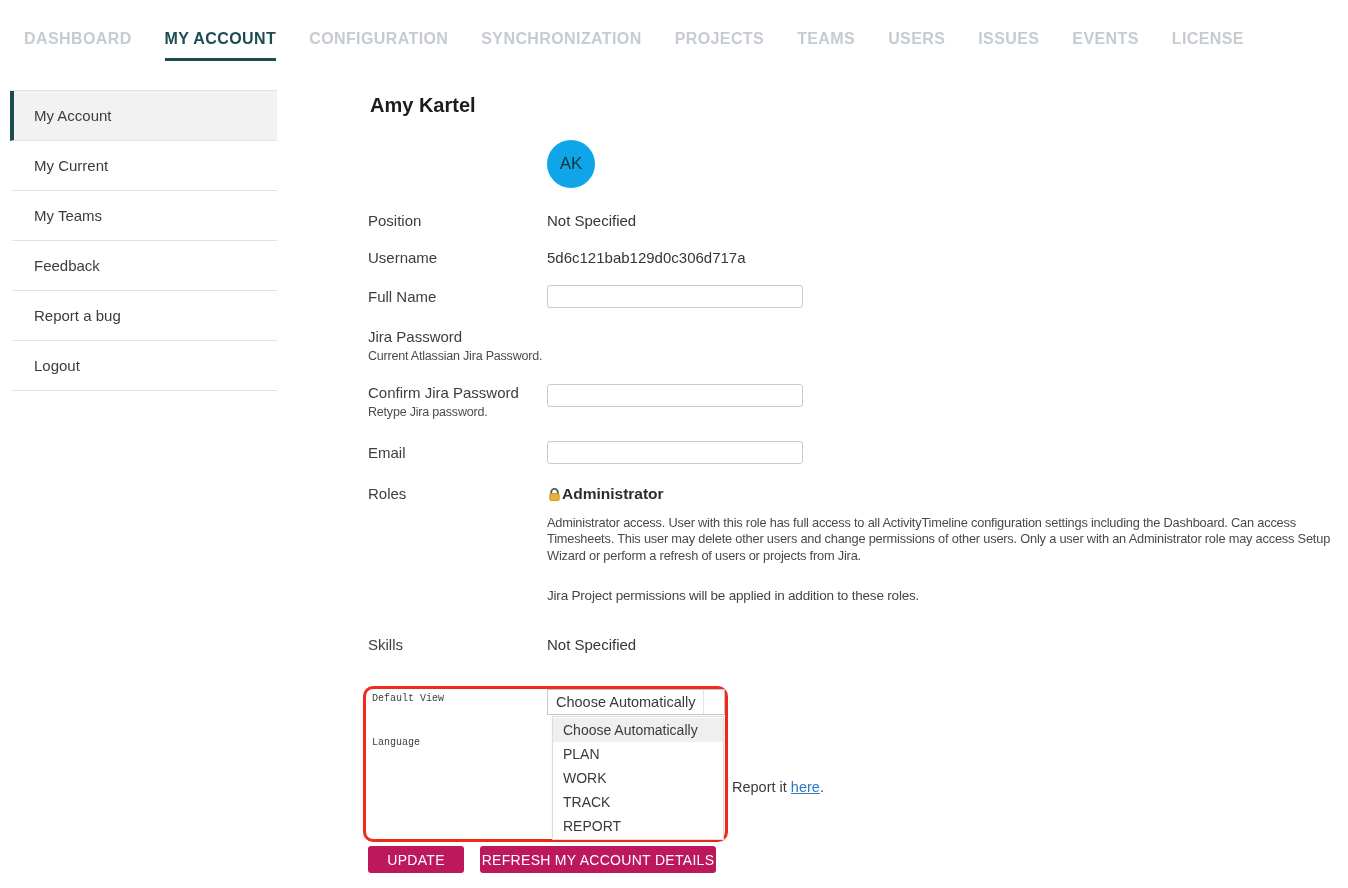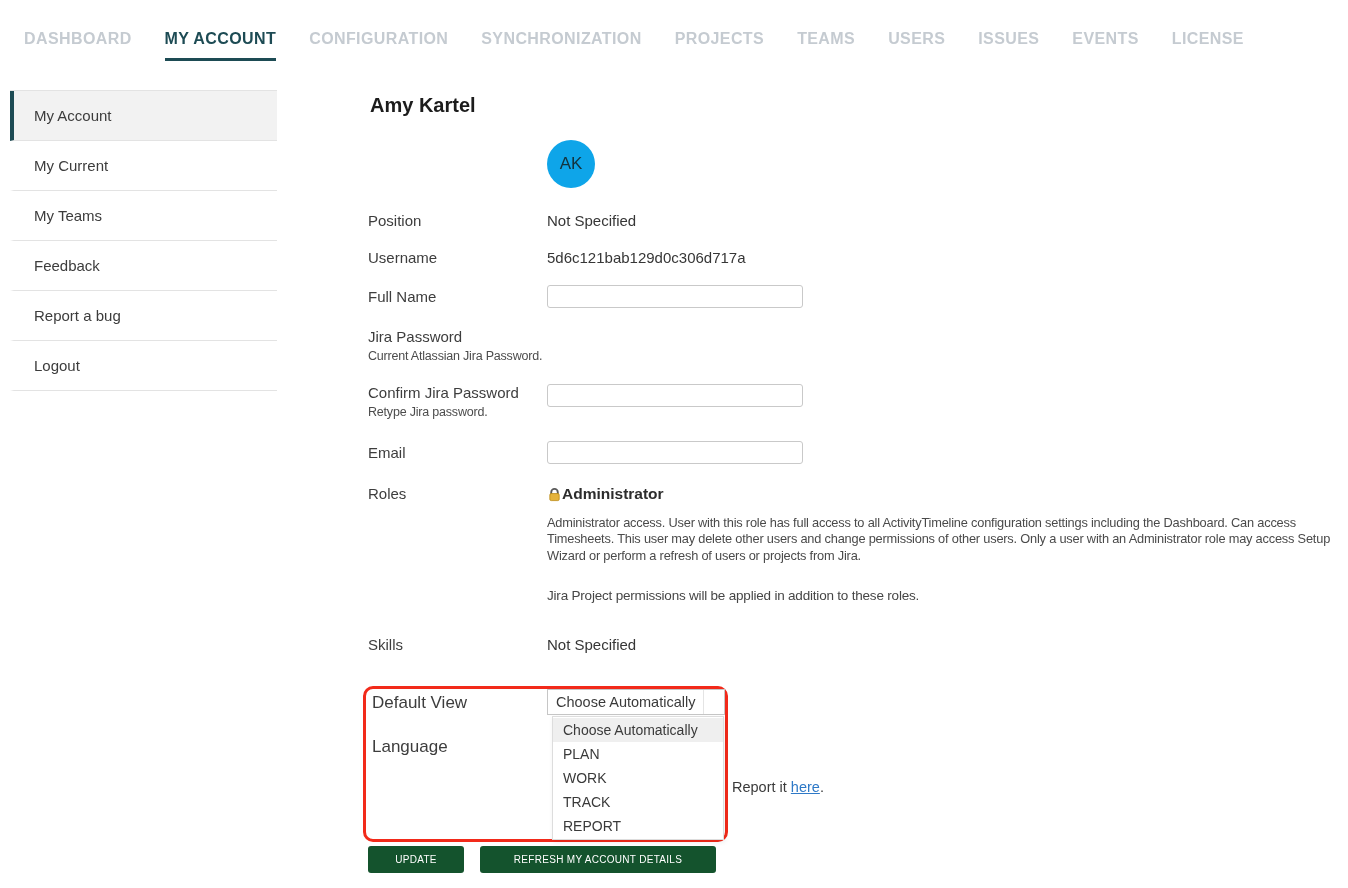--- a/index.html
+++ b/index.html
@@ -36,37 +36,37 @@
 
   
   .role-head { display:flex; align-items:center; font-size:15.5px; font-weight:700; color:#2d2d2d; }
   .role-desc { margin-top:12px; width:793px; font-size:12.8px; line-height:1.28;
     letter-spacing:-.2px; color:#4a4a4a; }
   .role-note { margin-top:24px; font-size:13.5px; letter-spacing:-.2px; color:#464646; }
 
   
   .region { position:absolute; left:-5px; top:598px; width:365px; height:156px;
     border:3px solid #f22a1a; border-radius:10px; }
-  .region .lbl-abs { position:absolute; font-size:17px; color:#3d3d3d; }
+  .region .lbl-abs { position:absolute; font-size:10px; color:#3d3d3d;font-family:Liberation Mono, monospace; }
   .select-box { position:absolute; left:181px; top:0px; width:178px; height:26px;
     border:1px solid #c6c6c6; background:#fff; display:flex; align-items:center; cursor:pointer; }
   .select-box .sel-val { flex:1; font-size:14.5px; color:#3a3a3a; padding:0 8px; white-space:nowrap; }
   .select-box .sel-arrow { width:22px; height:100%; border-left:1px solid #e4e4e4; }
   .dropdown { position:absolute; left:186px; top:27px; width:172px; background:#fff;
     border:1px solid #ddd; box-shadow:1px 2px 5px rgba(0,0,0,.08); padding:1px 0; }
   .dd-item { font-size:14px; color:#3a3a3a; padding:3px 10px; height:24px; line-height:18px; cursor:pointer; }
   .dd-item.selected { background:#efefef; }
 
   .report-line { position:absolute; left:366px; top:90px; font-size:14.5px; color:#3a3a3a; white-space:nowrap; }
   .report-line a { color:#2e79c7; text-decoration:underline; cursor:pointer; }
 
   
   .btn-row { position:absolute; left:0; top:758px; display:flex; gap:16px; }
-  .btn { background:#14532d; color:#fff; border:none; border-radius:3px; height:27px;
-    font-size:10px; font-family:inherit; letter-spacing:.3px; cursor:pointer; }
+  .btn { background:#be185d; color:#fff; border:none; border-radius:3px; height:27px;
+    font-size:14px; font-family:inherit; letter-spacing:.3px; cursor:pointer; }
   .btn.update { width:96px; }
   .btn.refresh { width:236px; }
 
   
   .lock-icon { display:inline-block; width:15px; height:15px; }
 </style>
 </head>
 <body>
 
 <div class="topnav">

